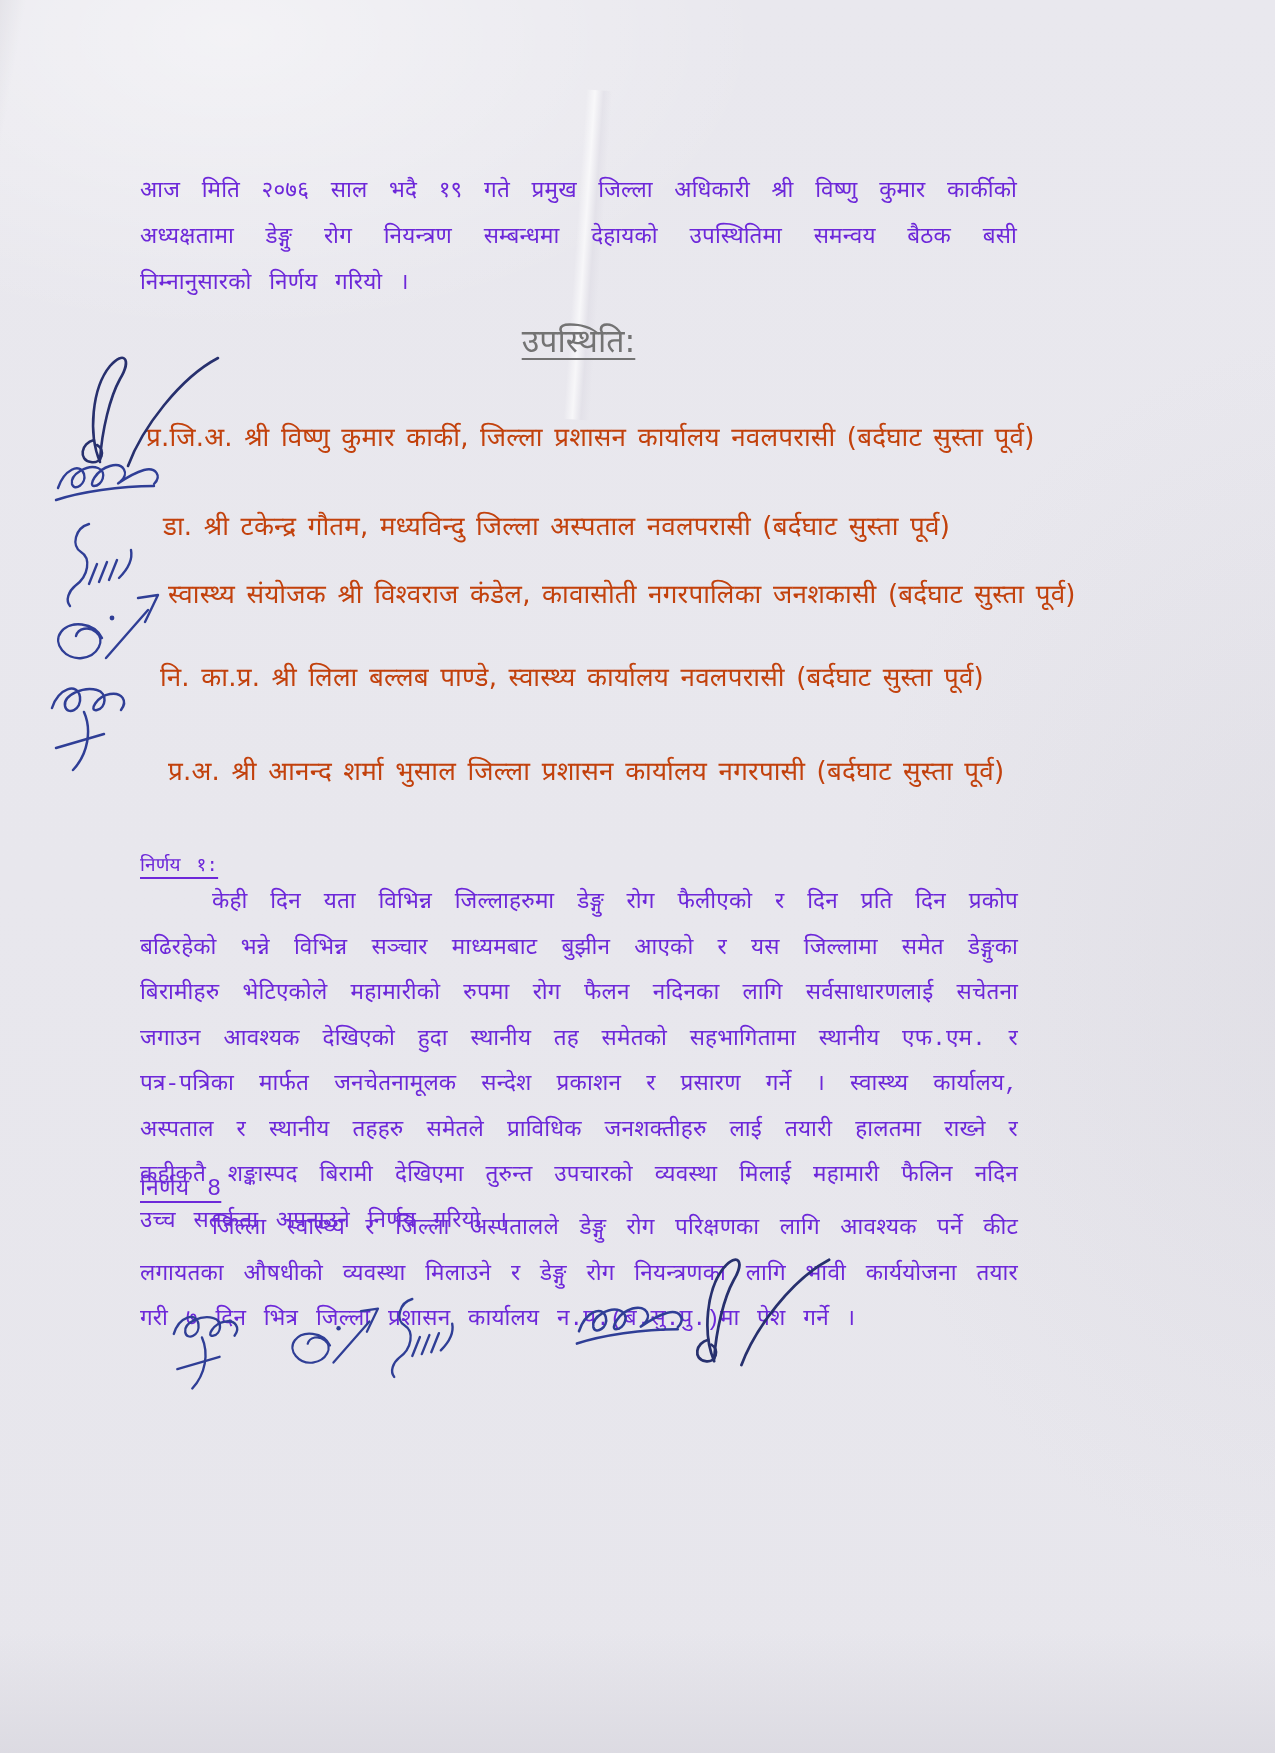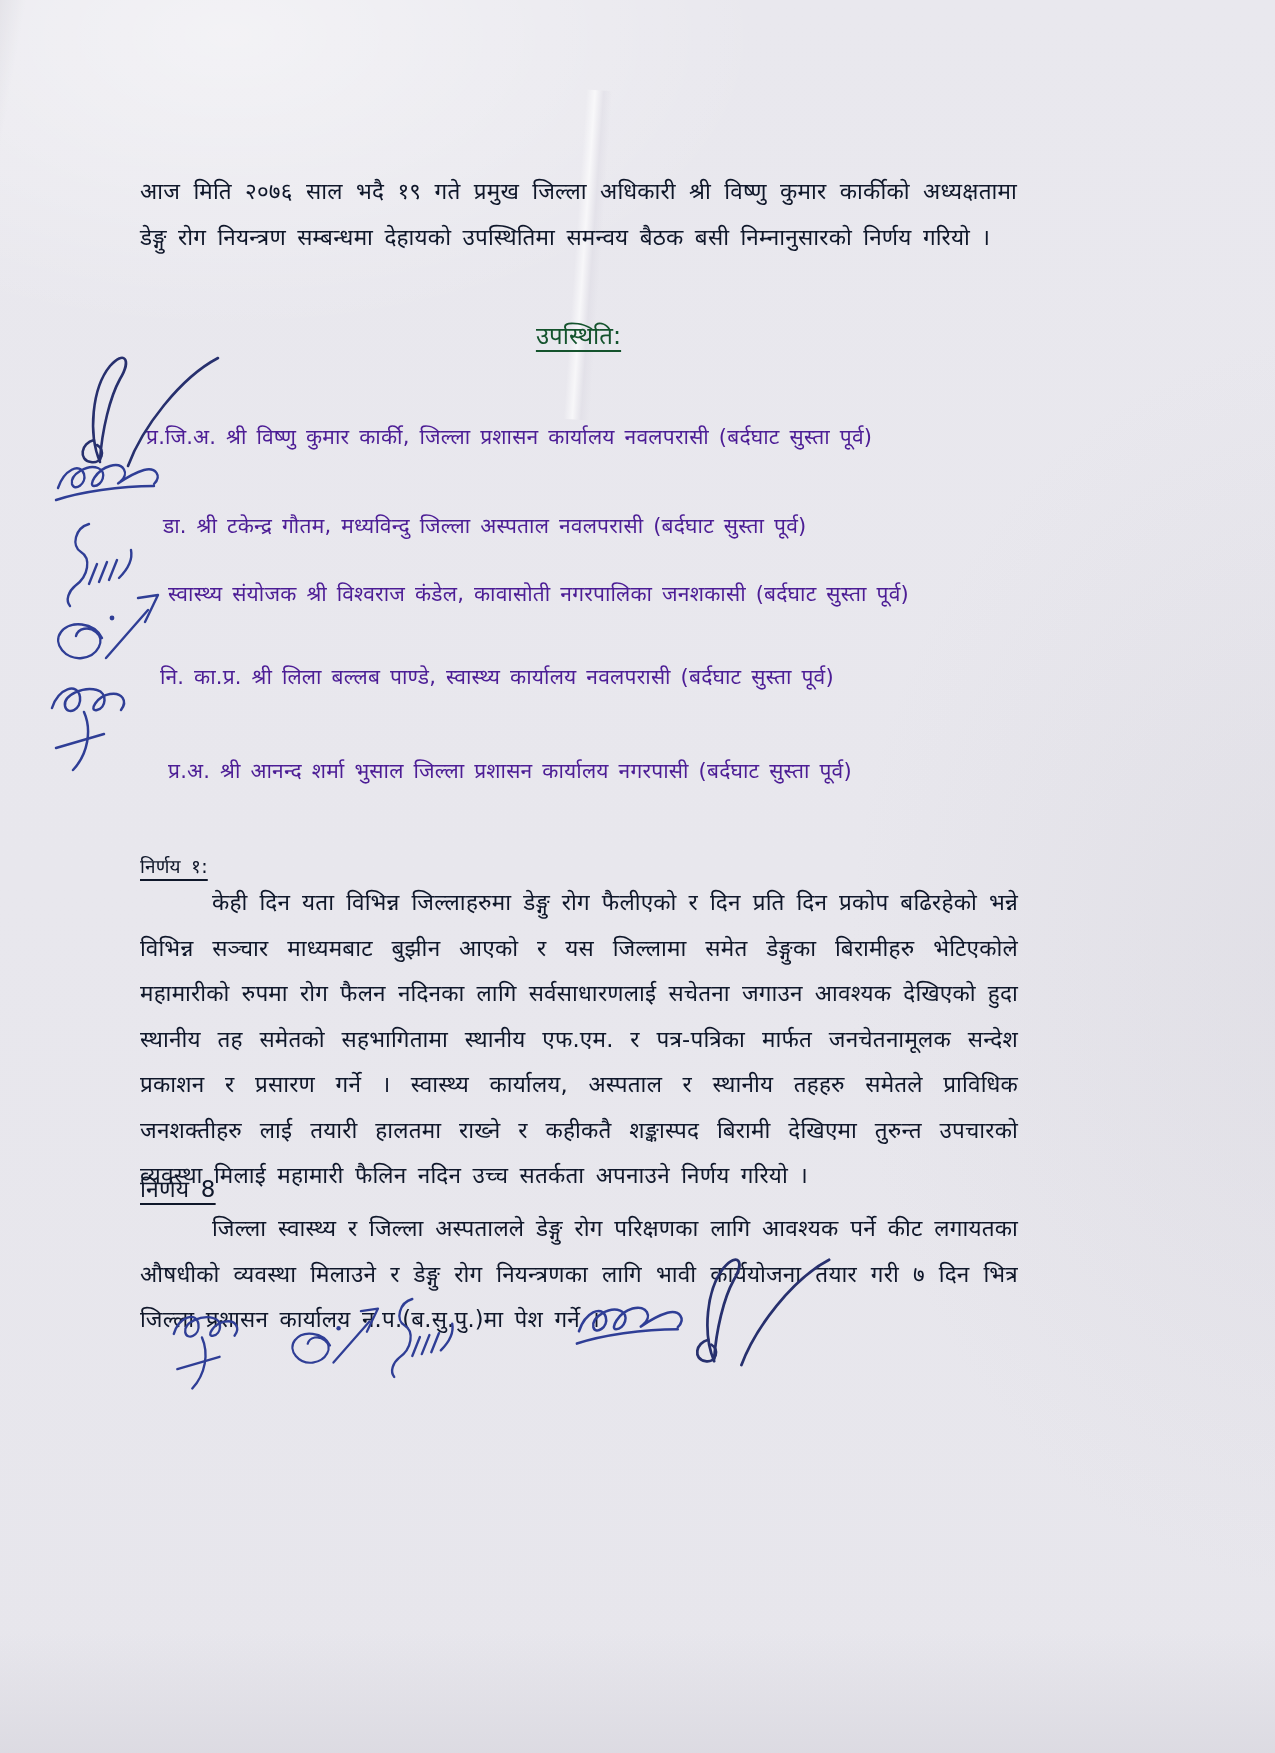--- a/index.html
+++ b/index.html
@@ -19,46 +19,47 @@
   .crease-v{
     position:absolute;left:575px;top:90px;width:26px;height:330px;
     background:linear-gradient(90deg,rgba(255,255,255,0),rgba(255,255,255,.65),rgba(221,219,228,.5),rgba(255,255,255,0));
     transform:rotate(4deg);pointer-events:none;
   }
   .shade-bottom{
     position:absolute;left:0;bottom:0;width:100%;height:120px;
     background:linear-gradient(rgba(200,198,208,0),rgba(200,198,208,.35));pointer-events:none;
   }
   .txt{
-    position:absolute;color:#0f172a;
+    position:absolute;color:#6d28d9;
     font-size:22.5px;line-height:46px;letter-spacing:.2px;
     word-spacing:4px;
+    font-family:Liberation Mono, monospace;
   }
   .justified{text-align:justify;}
   .indent{text-indent:72px;}
   .heading-underline{
     display:inline-block;text-decoration:underline;
     text-underline-offset:6px;text-decoration-thickness:1.5px;
   }
   .center-wrap{position:absolute;left:140px;width:877px;text-align:center;}
-  .attendee-text{position:absolute;color:#4c1d95;font-size:21px;line-height:40px;letter-spacing:.2px;word-spacing:3px;white-space:nowrap;}
+  .attendee-text{position:absolute;color:#c2410c;font-size:26px;line-height:40px;letter-spacing:.2px;word-spacing:3px;white-space:nowrap;}
   .sig{position:absolute;pointer-events:none;}
   .sig path{fill:none;stroke-linecap:round;stroke-linejoin:round;}
 </style>
 </head>
 <body>
 
 <div class="paper"></div>
 <div class="crease-v"></div>
 <div class="shade-bottom"></div>
 
 <div class="txt justified" style="left:140px;top:168px;width:877px;">आज मिति २०७६ साल भदै १९ गते प्रमुख जिल्ला अधिकारी श्री विष्णु कुमार कार्कीको अध्यक्षतामा डेङ्गु रोग नियन्त्रण सम्बन्धमा देहायको उपस्थितिमा समन्वय बैठक बसी निम्नानुसारको निर्णय गरियो ।</div>
 
 <div class="center-wrap" style="top:318px;">
-  <span class="heading-underline" style="font-size:24px;color:#14532d;">उपस्थिति:</span>
+  <span class="heading-underline" style="font-size:32px;color:#737373;">उपस्थिति:</span>
 </div>
 
 <div class="attendee-text" style="left:146px;top:417px;">प्र.जि.अ. श्री विष्णु कुमार कार्की, जिल्ला प्रशासन कार्यालय नवलपरासी (बर्दघाट सुस्ता पूर्व)</div>
 <div class="attendee-text" style="left:163px;top:506px;">डा. श्री टकेन्द्र गौतम, मध्यविन्दु जिल्ला अस्पताल नवलपरासी (बर्दघाट सुस्ता पूर्व)</div>
 <div class="attendee-text" style="left:168px;top:574px;">स्वास्थ्य संयोजक श्री विश्वराज कंडेल, कावासोती नगरपालिका जनशकासी (बर्दघाट सुस्ता पूर्व)</div>
 <div class="attendee-text" style="left:160px;top:657px;">नि. का.प्र. श्री लिला बल्लब पाण्डे, स्वास्थ्य कार्यालय नवलपरासी (बर्दघाट सुस्ता पूर्व)</div>
 <div class="attendee-text" style="left:168px;top:751px;">प्र.अ. श्री आनन्द शर्मा भुसाल जिल्ला प्रशासन कार्यालय नगरपासी (बर्दघाट सुस्ता पूर्व)</div>
 
 <svg class="sig" style="left:70px;top:350px;" width="190" height="118" viewBox="0 0 190 118">
   <g stroke="#27306e" stroke-width="2.6">

